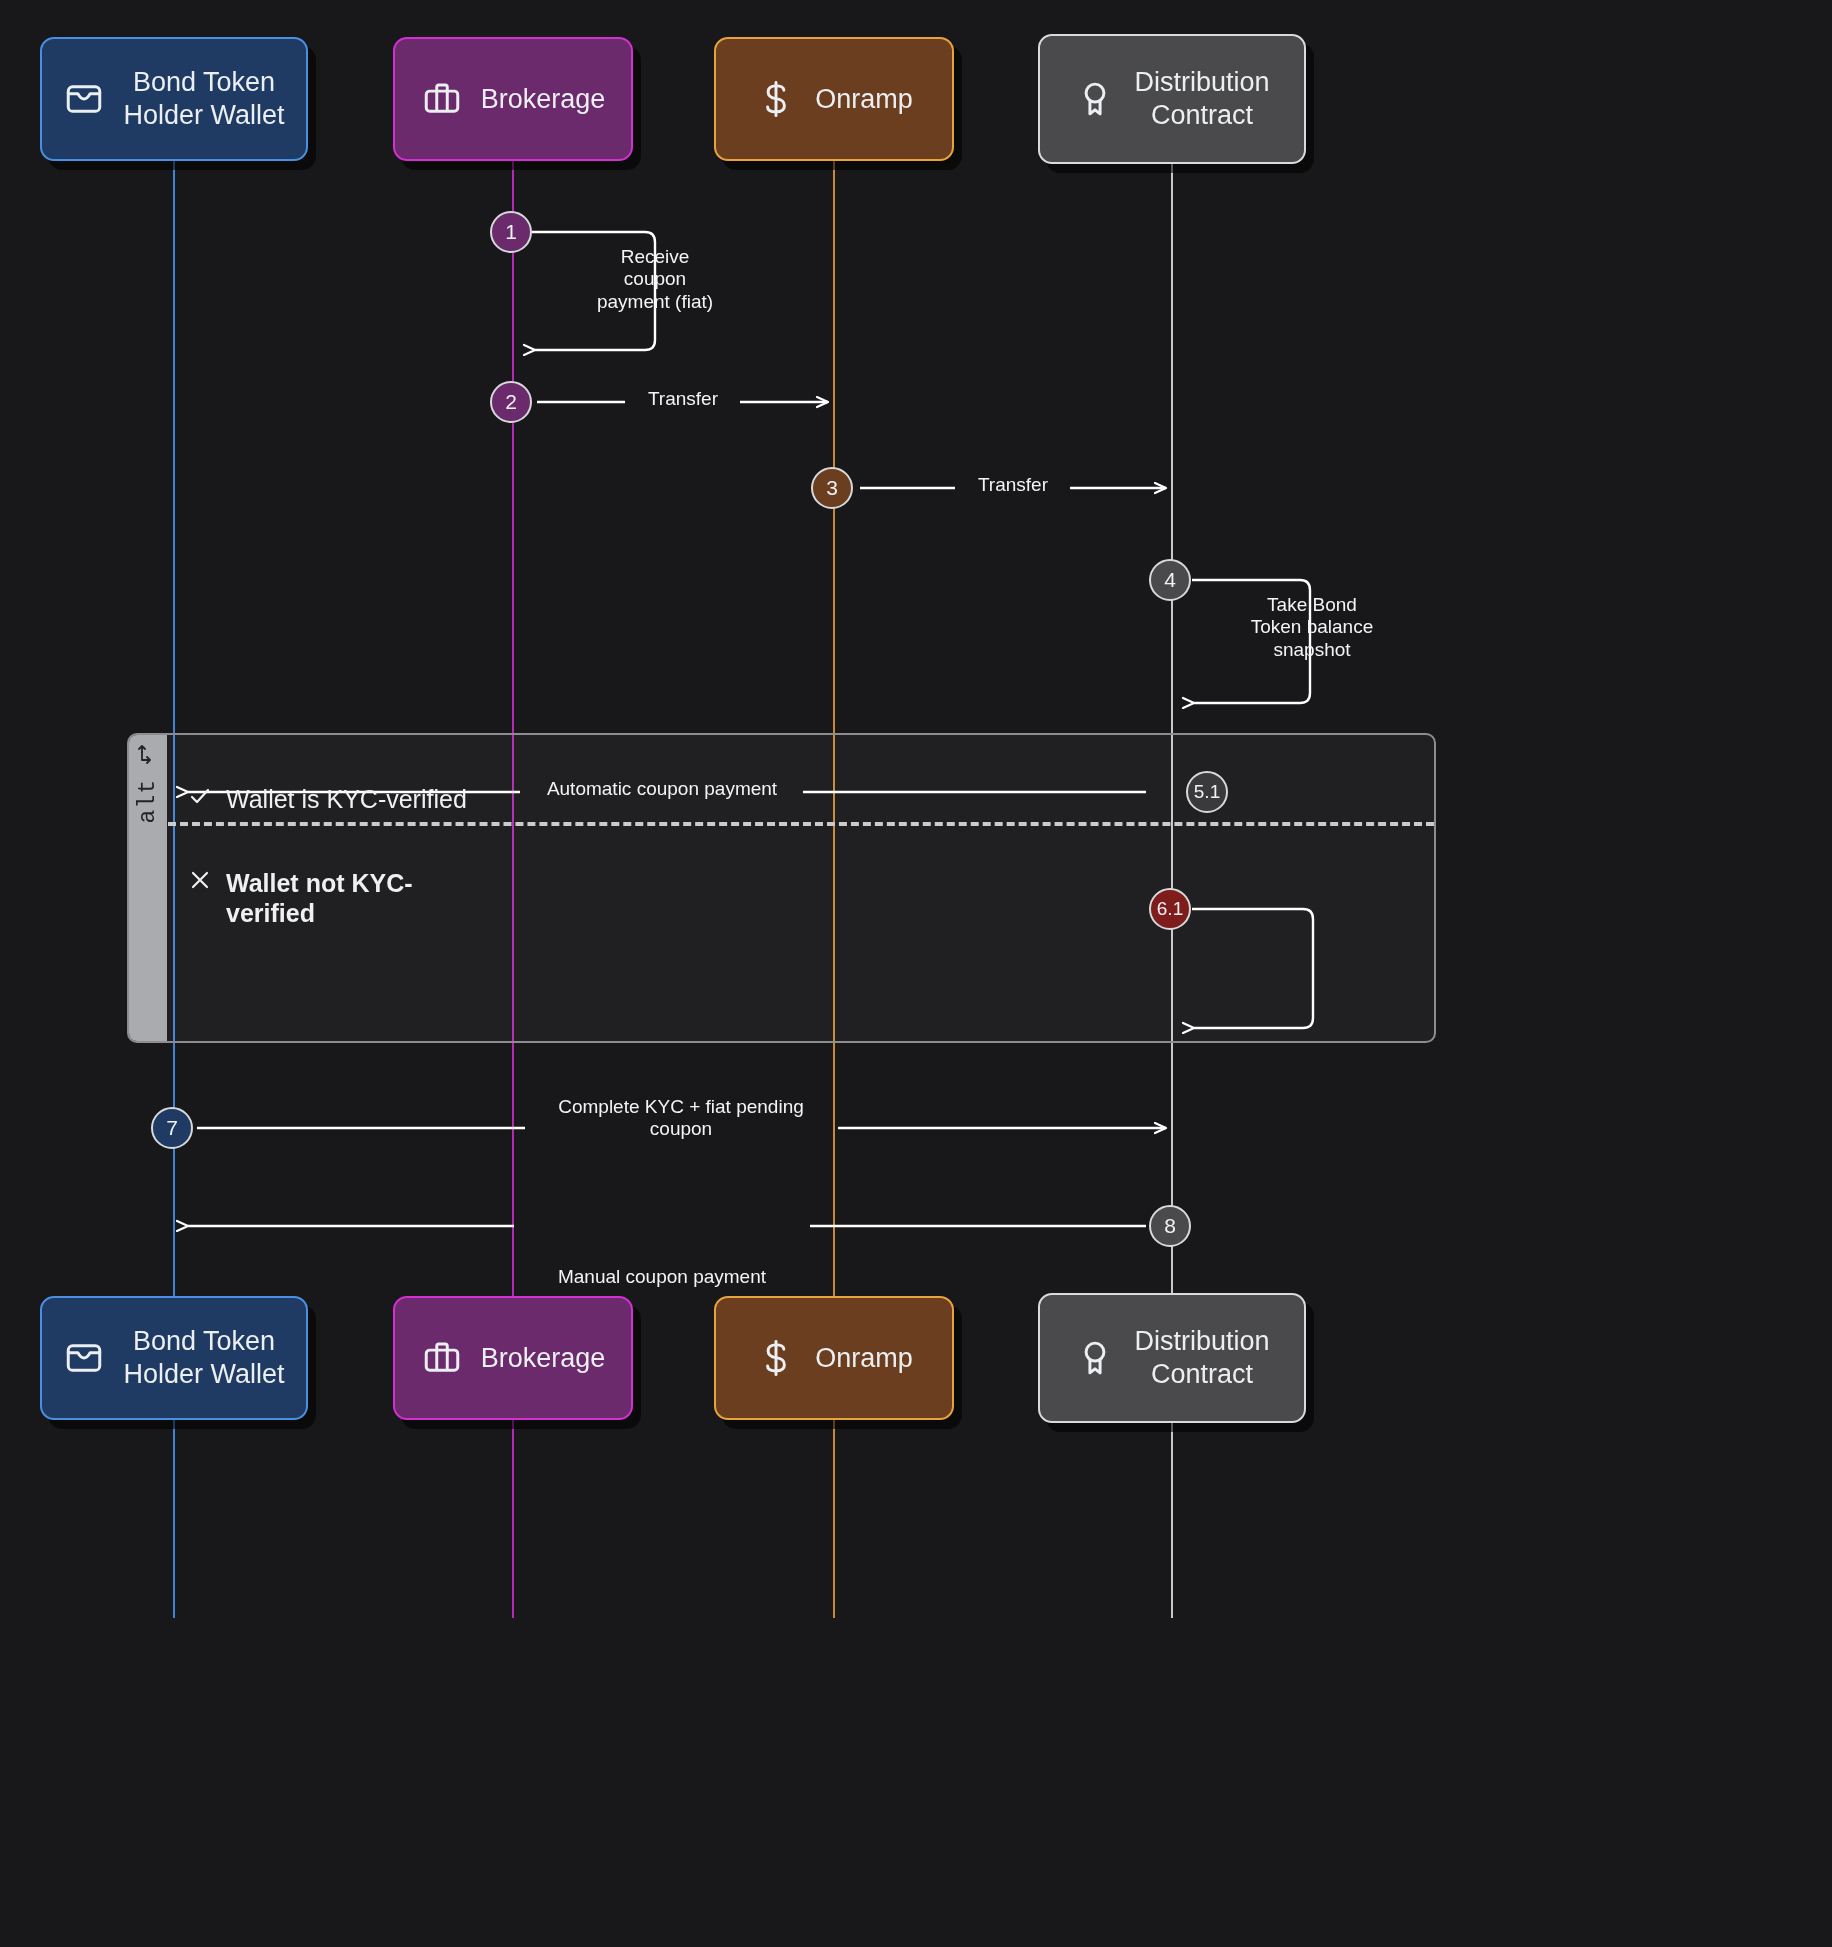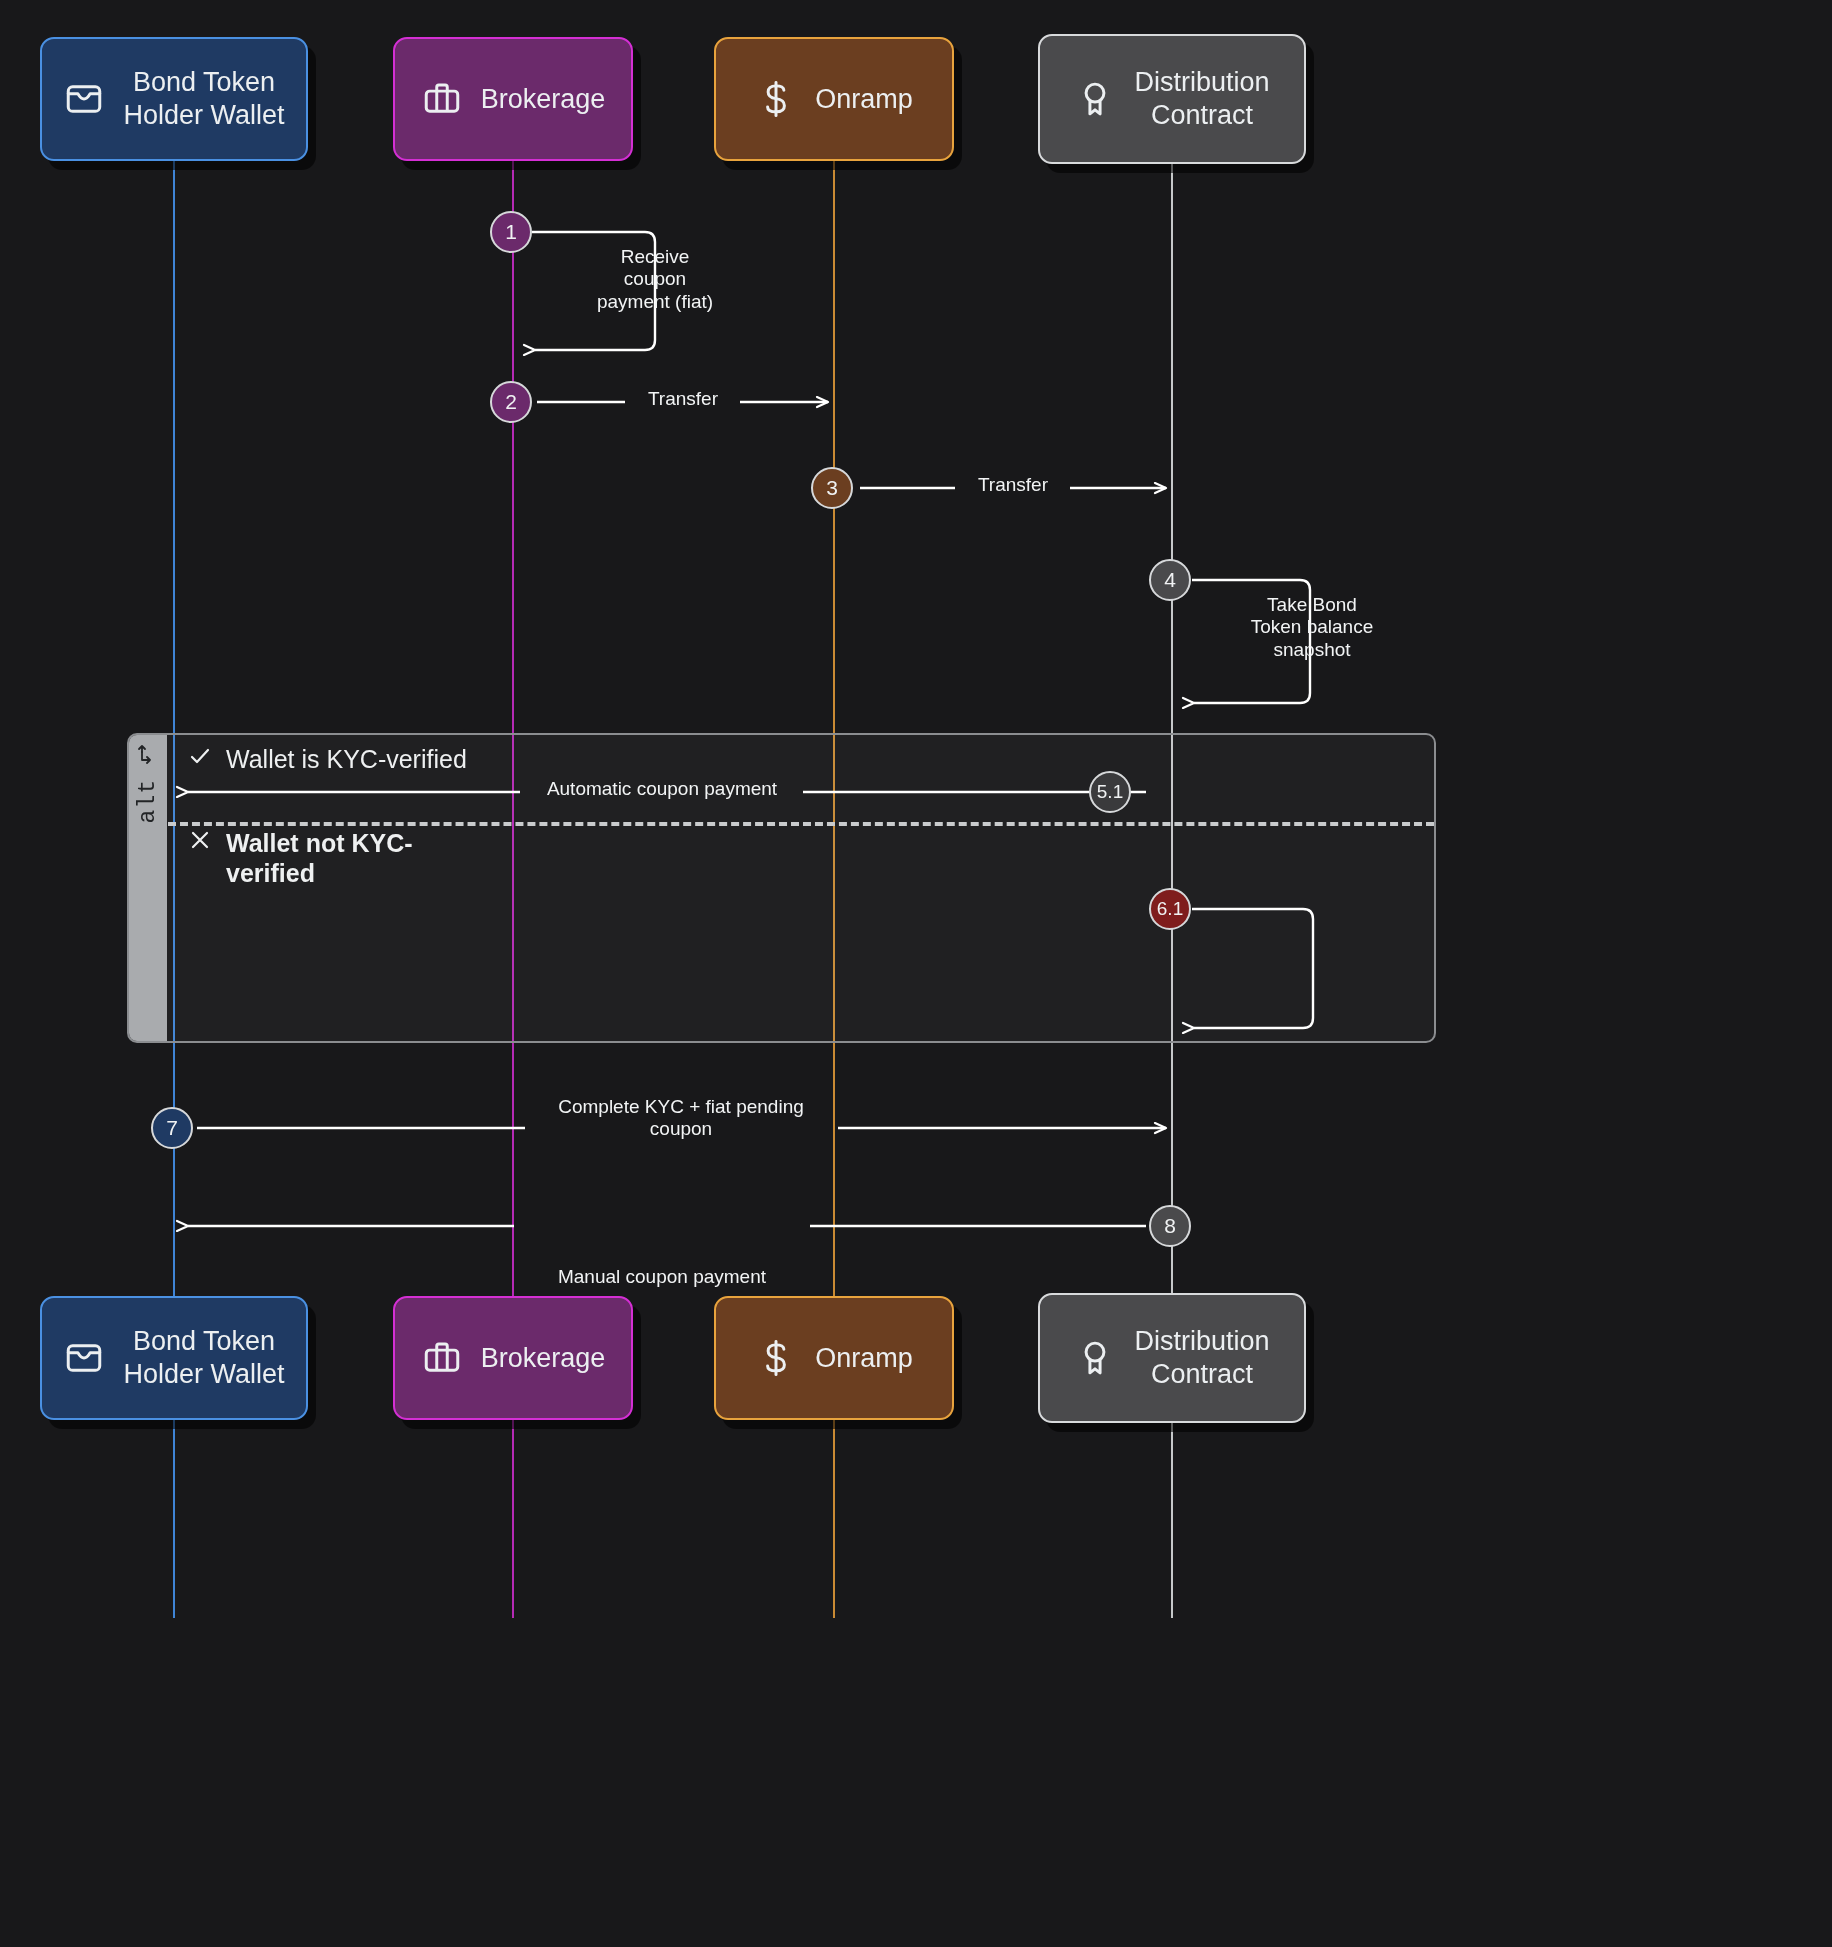--- a/index.html
+++ b/index.html
@@ -102,20 +102,21 @@
   .alt-cond {
     position: absolute;
     color: #eef0f1;
     font-size: 25px;
     line-height: 1.2;
     display: flex;
     gap: 14px;
     align-items: flex-start;
     z-index: 5;
     width: 330px;
+    margin-top: 40px;
   }
   .alt-divider {
     position: absolute;
     height: 0;
     border-top: 4px dashed #c9cbcd;
     z-index: 4;
   }
   svg.overlay {
     position: absolute;
     left: 0; top: 0;
@@ -232,21 +233,21 @@
 
   <div class="msg-label" style="left:525px; top:1096px; width:312px;">Complete KYC + fiat pending
 coupon</div>
 
   <div class="msg-label" style="left:518px; top:1266px; width:288px;">Manual coupon payment</div>
 
   <div class="seqnum" style="left:490px; top:211px; background:#6b2a6b;">1</div>
   <div class="seqnum" style="left:490px; top:381px; background:#6b2a6b;">2</div>
   <div class="seqnum" style="left:811px; top:467px; background:#6b3e20;">3</div>
   <div class="seqnum" style="left:1149px; top:559px; background:#4a4a4c;">4</div>
-  <div class="seqnum small" style="left:1089px; top:771px; background:#3a3a3c;">5.1</div>
+  <div class="seqnum small" style="left:1186px; top:771px; background:#3a3a3c;">5.1</div>
   <div class="seqnum small" style="left:1149px; top:888px; background:#7f1d1d;">6.1</div>
   <div class="seqnum" style="left:151px; top:1107px; background:#1f3a63;">7</div>
   <div class="seqnum" style="left:1149px; top:1205px; background:#4a4a4c;">8</div>
 
   <div class="participant" style="left:40px; top:37px; width:268px; height:124px; background:#1f3a63; border-color:#4a90e2;">
     <span class="pico">
       <svg width="42" height="42" viewBox="0 0 24 24">
         <rect x="3" y="5" width="18" height="14" rx="2.5" fill="none" stroke="#eceff1" stroke-width="1.7"></rect>
         <path d="M3 9 L8.5 9 Q12 15 15.5 9 L21 9" fill="none" stroke="#eceff1" stroke-width="1.7" stroke-linecap="round" stroke-linejoin="round"></path>
       </svg>

